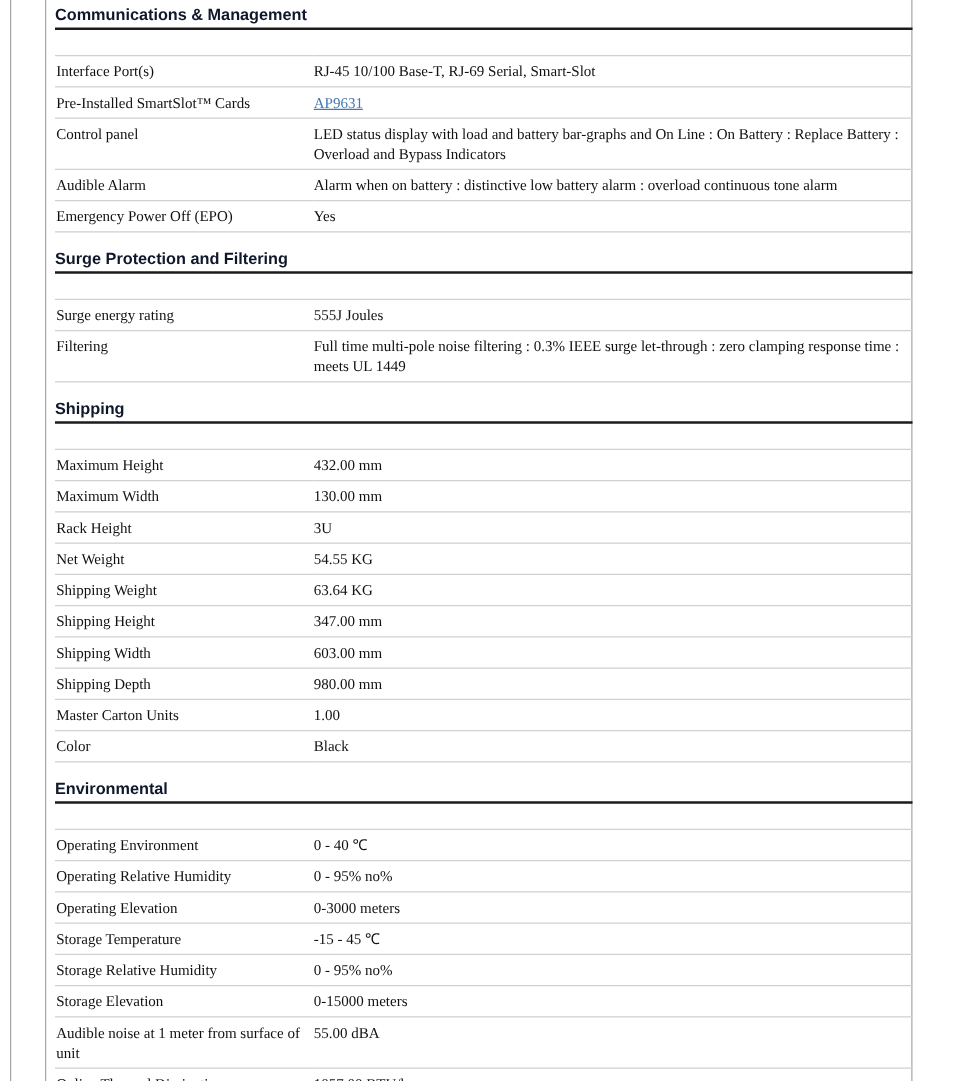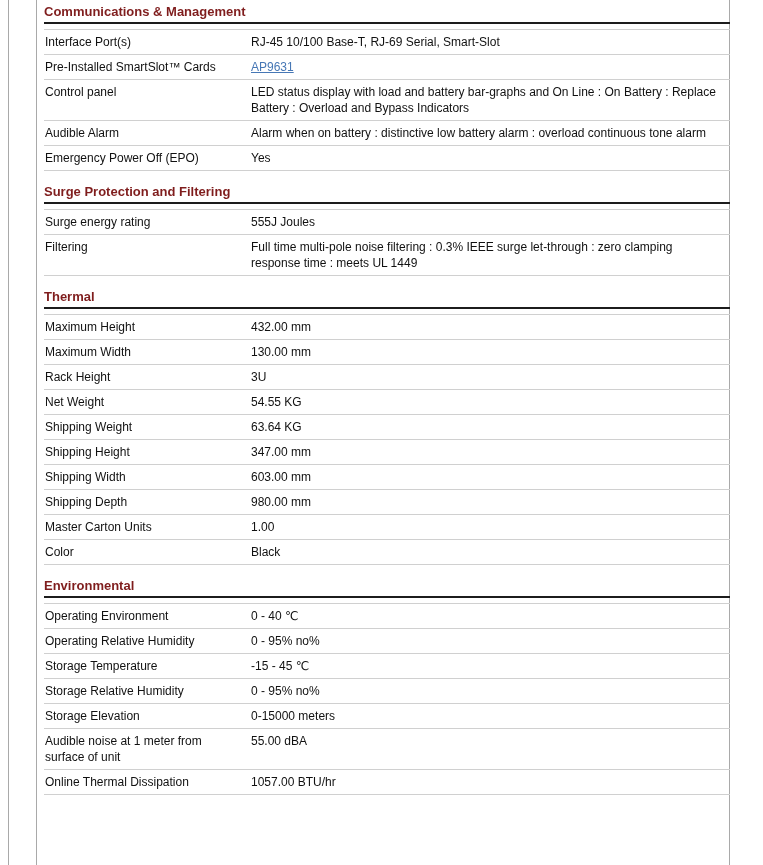--- a/index.html
+++ b/index.html
@@ -21,29 +21,30 @@
   #vline-inner { left: 36px; }
   #vline-right { left: 729px; }
   .content {
     position: absolute; left: 44px; top: 4px;
     width: 686px;
   }
   .section { margin-top: 13px; }
   .section:first-child { margin-top: 0; }
   .section-title {
     font-size: 13px; line-height: 15px;
-    font-weight: bold; color: #7f1d1d;
+    font-weight: bold; color: #0f172a;
     padding-bottom: 3px;
     border-bottom: 2px solid #1c1c1c;
   }
   table.spec {
     width: 100%;
     border-collapse: collapse;
-    margin-top: 5px;
+    margin-top: 20px;
     table-layout: fixed;
+    font-family: Liberation Serif, serif;
   }
   table.spec td {
     border-bottom: 1px solid #d0d0d0;
     font-size: 12px; line-height: 16px;
     padding: 4px 6px 4px 1px;
     vertical-align: top;
     color: #111111;
     word-wrap: break-word;
   }
   table.spec tr:first-child td { border-top: 1px solid #d0d0d0; }
@@ -94,21 +95,21 @@
             <td class="spec-value">555J Joules</td>
           </tr>
           <tr>
             <td class="spec-label">Filtering</td>
             <td class="spec-value">Full time multi-pole noise filtering : 0.3% IEEE surge let-through : zero clamping response time : meets UL 1449</td>
           </tr>
         </tbody>
       </table>
     </div>
     <div class="section">
-      <div class="section-title">Thermal</div>
+      <div class="section-title">Shipping</div>
       <table class="spec">
         <tbody>
           <tr>
             <td class="spec-label">Maximum Height</td>
             <td class="spec-value">432.00 mm</td>
           </tr>
           <tr>
             <td class="spec-label">Maximum Width</td>
             <td class="spec-value">130.00 mm</td>
           </tr>
@@ -153,20 +154,24 @@
         <tbody>
           <tr>
             <td class="spec-label">Operating Environment</td>
             <td class="spec-value">0 - 40 ℃</td>
           </tr>
           <tr>
             <td class="spec-label">Operating Relative Humidity</td>
             <td class="spec-value">0 - 95% no%</td>
           </tr>
           <tr>
+            <td class="spec-label">Operating Elevation</td>
+            <td class="spec-value">0-3000 meters</td>
+          </tr>
+          <tr>
             <td class="spec-label">Storage Temperature</td>
             <td class="spec-value">-15 - 45 ℃</td>
           </tr>
           <tr>
             <td class="spec-label">Storage Relative Humidity</td>
             <td class="spec-value">0 - 95% no%</td>
           </tr>
           <tr>
             <td class="spec-label">Storage Elevation</td>
             <td class="spec-value">0-15000 meters</td>

